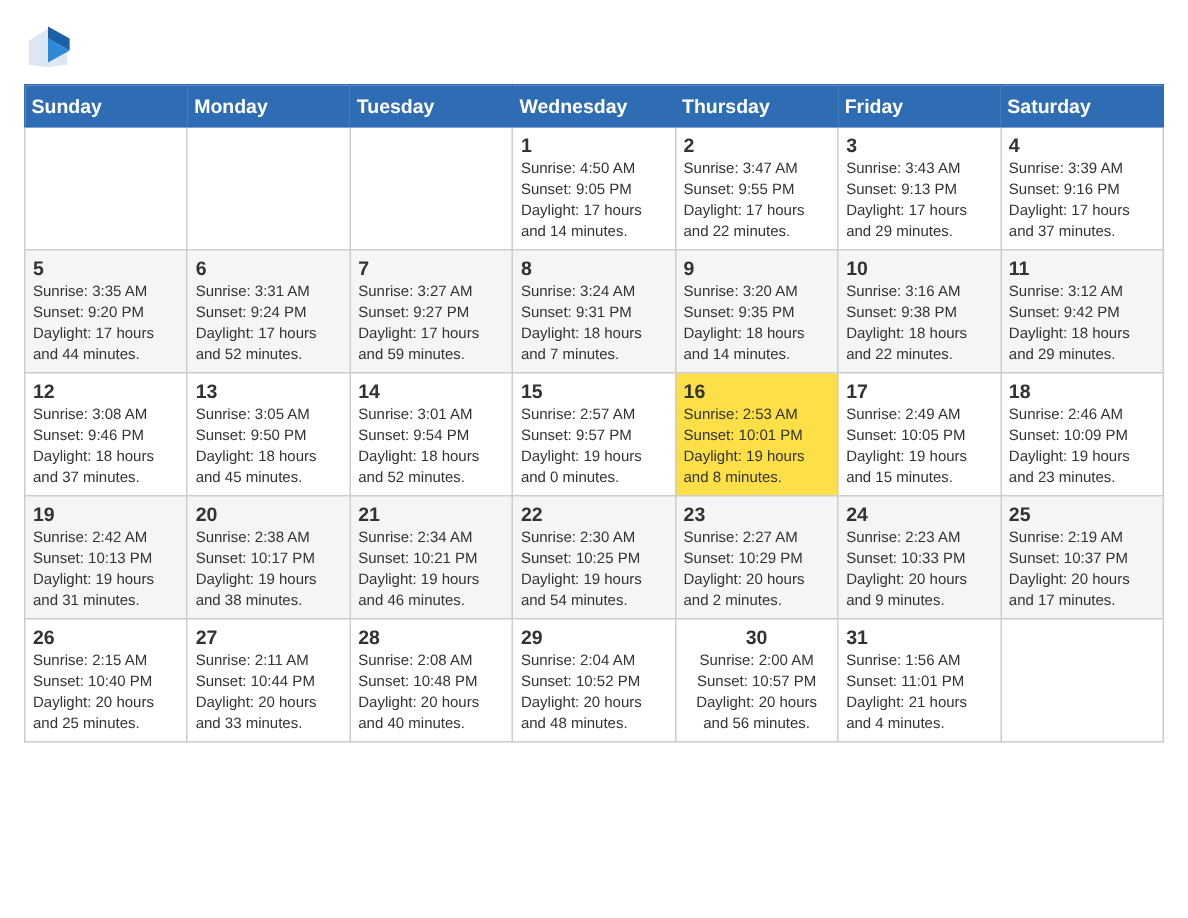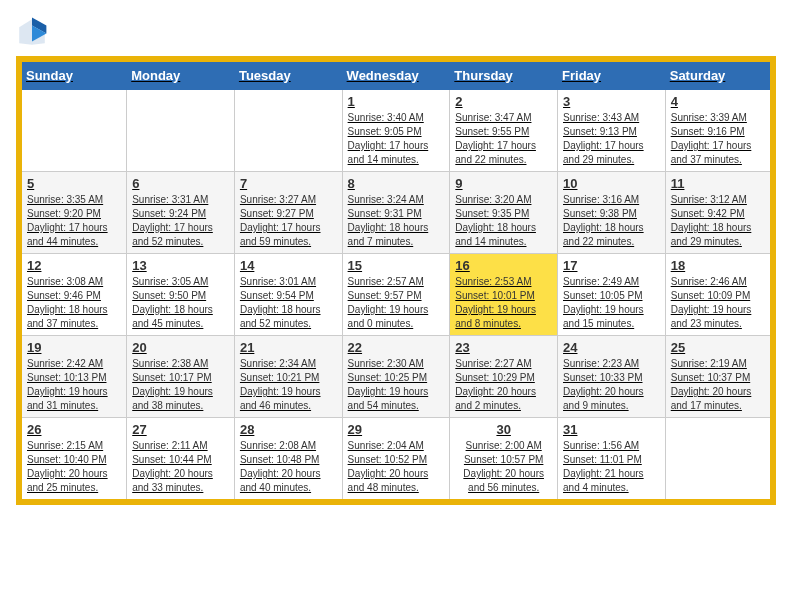--- a/index.html
+++ b/index.html
@@ -48,22 +48,21 @@
       font-weight: bold;
       color: #333;
     }
     .location {
       font-size: 14px;
       color: #555;
     }
     .calendar {
       width: 100%;
       border-collapse: collapse;
-      border: 6px solid #eab308;
-      text-decoration: underline;
+      border: 1px solid #eab308;
     }
     .calendar th {
       background-color: #2e6db4;
       color: #fff;
       font-size: 13px;
       font-weight: bold;
       padding: 6px 4px;
       text-align: left;
       border: 1px solid #2e6db4;
     }
@@ -131,21 +130,21 @@
         <th>Saturday</th>
       </tr>
   </thead>
   <tbody id="calendar-body">
   <tr>
         <td class="empty-cell"></td>
         <td class="empty-cell"></td>
         <td class="empty-cell"></td>
         <td style="background: rgb(255, 255, 255);">
           <span class="day-number">1</span>
-          <div class="day-info">Sunrise: 3:40 AM
+          <div class="day-info">Sunrise: 4:50 AM
 Sunset: 9:05 PM
 Daylight: 17 hours and 14 minutes.</div>
         </td>
         <td style="background: rgb(255, 255, 255);">
           <span class="day-number">2</span>
           <div class="day-info">Sunrise: 3:47 AM
 Sunset: 9:55 PM
 Daylight: 17 hours and 22 minutes.</div>
         </td>
         <td style="background: rgb(255, 255, 255);">

